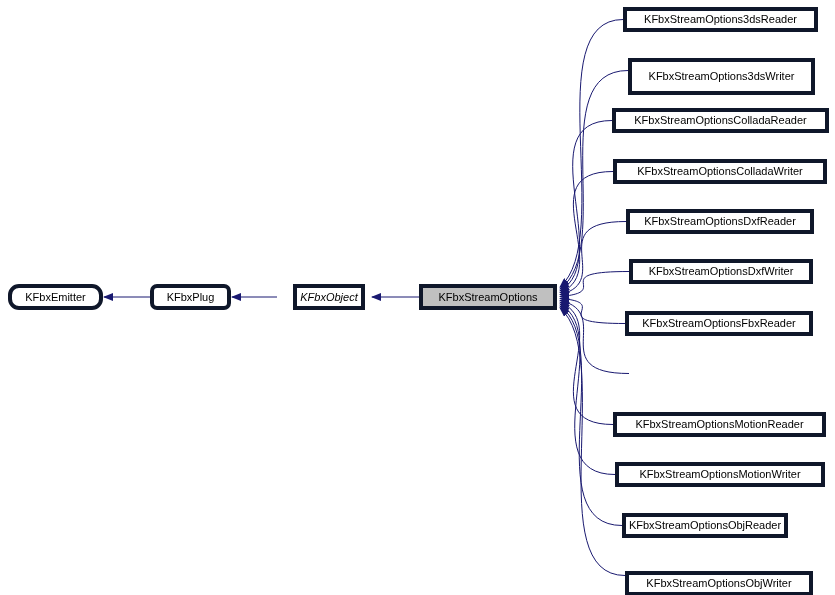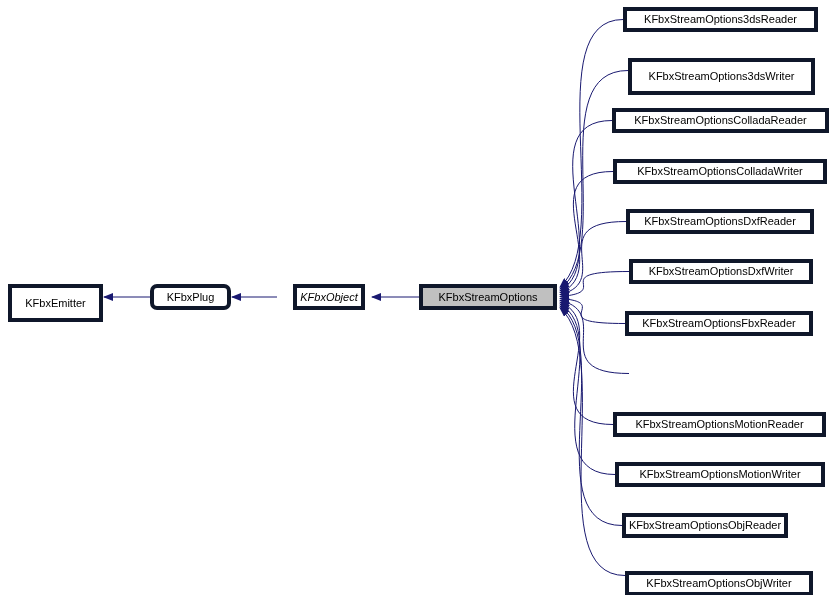--- a/index.html
+++ b/index.html
@@ -56,21 +56,21 @@
       <path d="M626,221.5 C541,221.5 615,281.442 560,294.6" fill="none" stroke="#191970" stroke-width="1" marker-end="url(#arrow)"></path>
       <path d="M629,271.5 C544,271.5 615,292 560,296.5" fill="none" stroke="#191970" stroke-width="1" marker-end="url(#arrow)"></path>
       <path d="M625,323.5 C540,323.5 615,302.918 560,298.4" fill="none" stroke="#191970" stroke-width="1" marker-end="url(#arrow)"></path>
       <path d="M629,373.5 C544,373.5 615,313.476 560,300.3" fill="none" stroke="#191970" stroke-width="1" marker-end="url(#arrow)"></path>
       <path d="M613,424.5 C528,424.5 615,324.214 560,302.2" fill="none" stroke="#191970" stroke-width="1" marker-end="url(#arrow)"></path>
       <path d="M615,474.5 C530,474.5 615,334.772 560,304.1" fill="none" stroke="#191970" stroke-width="1" marker-end="url(#arrow)"></path>
       <path d="M622,525.5 C537,525.5 615,345.51 560,306" fill="none" stroke="#191970" stroke-width="1" marker-end="url(#arrow)"></path>
       <path d="M625,575.5 C540,575.5 615,356.068 560,307.9" fill="none" stroke="#191970" stroke-width="1" marker-end="url(#arrow)"></path>
     </svg>
 
-  <div class="node" style="left:8px;   top:284px; width:95px;  height:38px;">KFbxEmitter</div>
+  <div class="node" style="left:8px;   top:284px; width:95px;  height:26px;border-radius:11px;">KFbxEmitter</div>
   <div class="node" style="left:150px; top:284px; width:81px;  height:26px;border-radius:7px;">KFbxPlug</div>
   <div class="node" style="left:293px; top:284px; width:72px;  height:26px;font-style:italic;">KFbxObject</div>
   <div class="node hl" style="left:419px; top:284px; width:138px; height:26px;">KFbxStreamOptions</div>
 
   <div class="node" style="left:623px; top:7px;   width:195px; height:25px;">KFbxStreamOptions3dsReader</div>
   <div class="node" style="left:628px; top:58px;  width:187px; height:37px;">KFbxStreamOptions3dsWriter</div>
   <div class="node" style="left:612px; top:108px; width:217px; height:25px;">KFbxStreamOptionsColladaReader</div>
   <div class="node" style="left:613px; top:159px; width:214px; height:25px;">KFbxStreamOptionsColladaWriter</div>
   <div class="node" style="left:626px; top:209px; width:188px; height:25px;">KFbxStreamOptionsDxfReader</div>
   <div class="node" style="left:629px; top:259px; width:184px; height:25px;">KFbxStreamOptionsDxfWriter</div>

